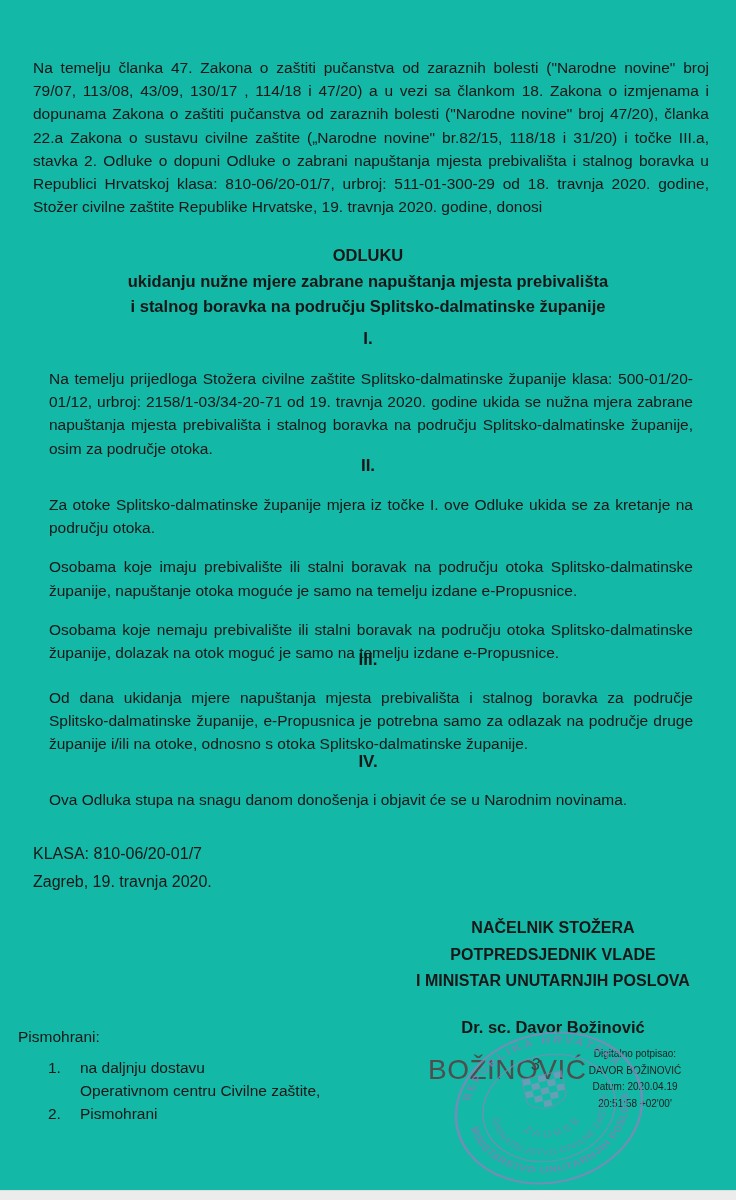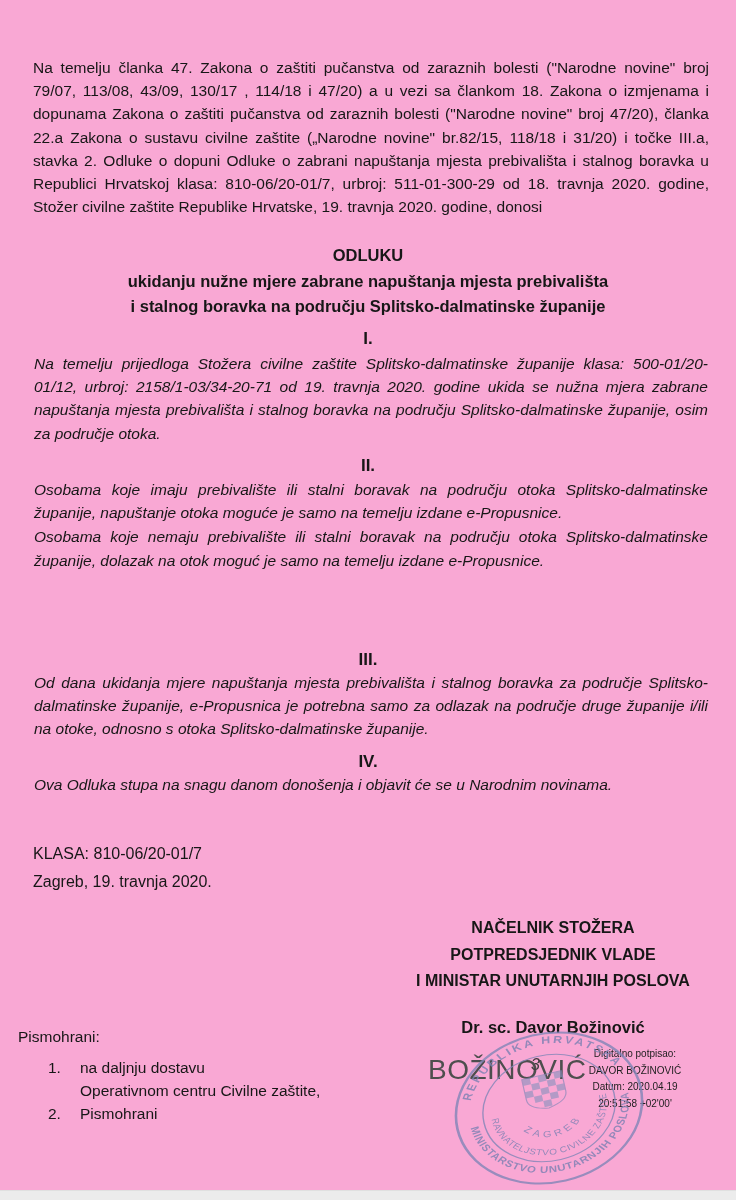--- a/index.html
+++ b/index.html
@@ -1,34 +1,34 @@
 <!DOCTYPE html>
 <html><head>
 <meta charset="utf-8">
 <style>
   html,body{margin:0;padding:0;background:#ffffff;}
   .page{
     position:relative;
     width:736px;
     height:1200px;
-    background:#f9a8d4;
+    background:#14b8a6;
     overflow:hidden;
     font-family:"Liberation Sans", sans-serif;
     color:#171717;
   }
   .body-par{
     position:absolute;
     left:33px;
     width:676px;
     text-align:justify;
     font-size:15.5px;
     line-height:23.2px;
     margin:0;
   }
-  .body-par p{margin:1px;font-style:italic;}
+  .body-par p{margin:16px;}
   .sec-head{
     position:absolute;
     left:0;
     width:100%;
     text-align:center;
     font-weight:bold;
     font-size:17px;
   }
   .title-block{
     position:absolute;
@@ -150,20 +150,21 @@
     <div>i stalnog boravka na području Splitsko-dalmatinske županije</div>
   </div>
 
   <div class="sec-head" style="top:329px">I.</div>
   <div class="body-par" style="top:351px">
     <p>Na temelju prijedloga Stožera civilne zaštite Splitsko-dalmatinske županije klasa: 500-01/20-01/12, urbroj: 2158/1-03/34-20-71 od 19. travnja 2020. godine ukida se nužna mjera zabrane napuštanja mjesta prebivališta i stalnog boravka na području Splitsko-dalmatinske županije, osim za područje otoka.</p>
   </div>
 
   <div class="sec-head" style="top:456px">II.</div>
   <div class="body-par" style="top:477px">
+    <p>Za otoke Splitsko-dalmatinske županije mjera iz točke I. ove Odluke ukida se za kretanje na području otoka.</p>
     <p>Osobama koje imaju prebivalište ili stalni boravak na području otoka Splitsko-dalmatinske županije, napuštanje otoka moguće je samo na temelju izdane e-Propusnice.</p>
     <p>Osobama koje nemaju prebivalište ili stalni boravak na području otoka Splitsko-dalmatinske županije, dolazak na otok moguć je samo na temelju izdane e-Propusnice.</p>
   </div>
 
   <div class="sec-head" style="top:650px">III.</div>
   <div class="body-par" style="top:670px">
     <p>Od dana ukidanja mjere napuštanja mjesta prebivališta i stalnog boravka za područje Splitsko-dalmatinske županije, e-Propusnica je potrebna samo za odlazak na područje druge županije i/ili na otoke, odnosno s otoka Splitsko-dalmatinske županije.</p>
   </div>
 
   <div class="sec-head" style="top:752px">IV.</div>

